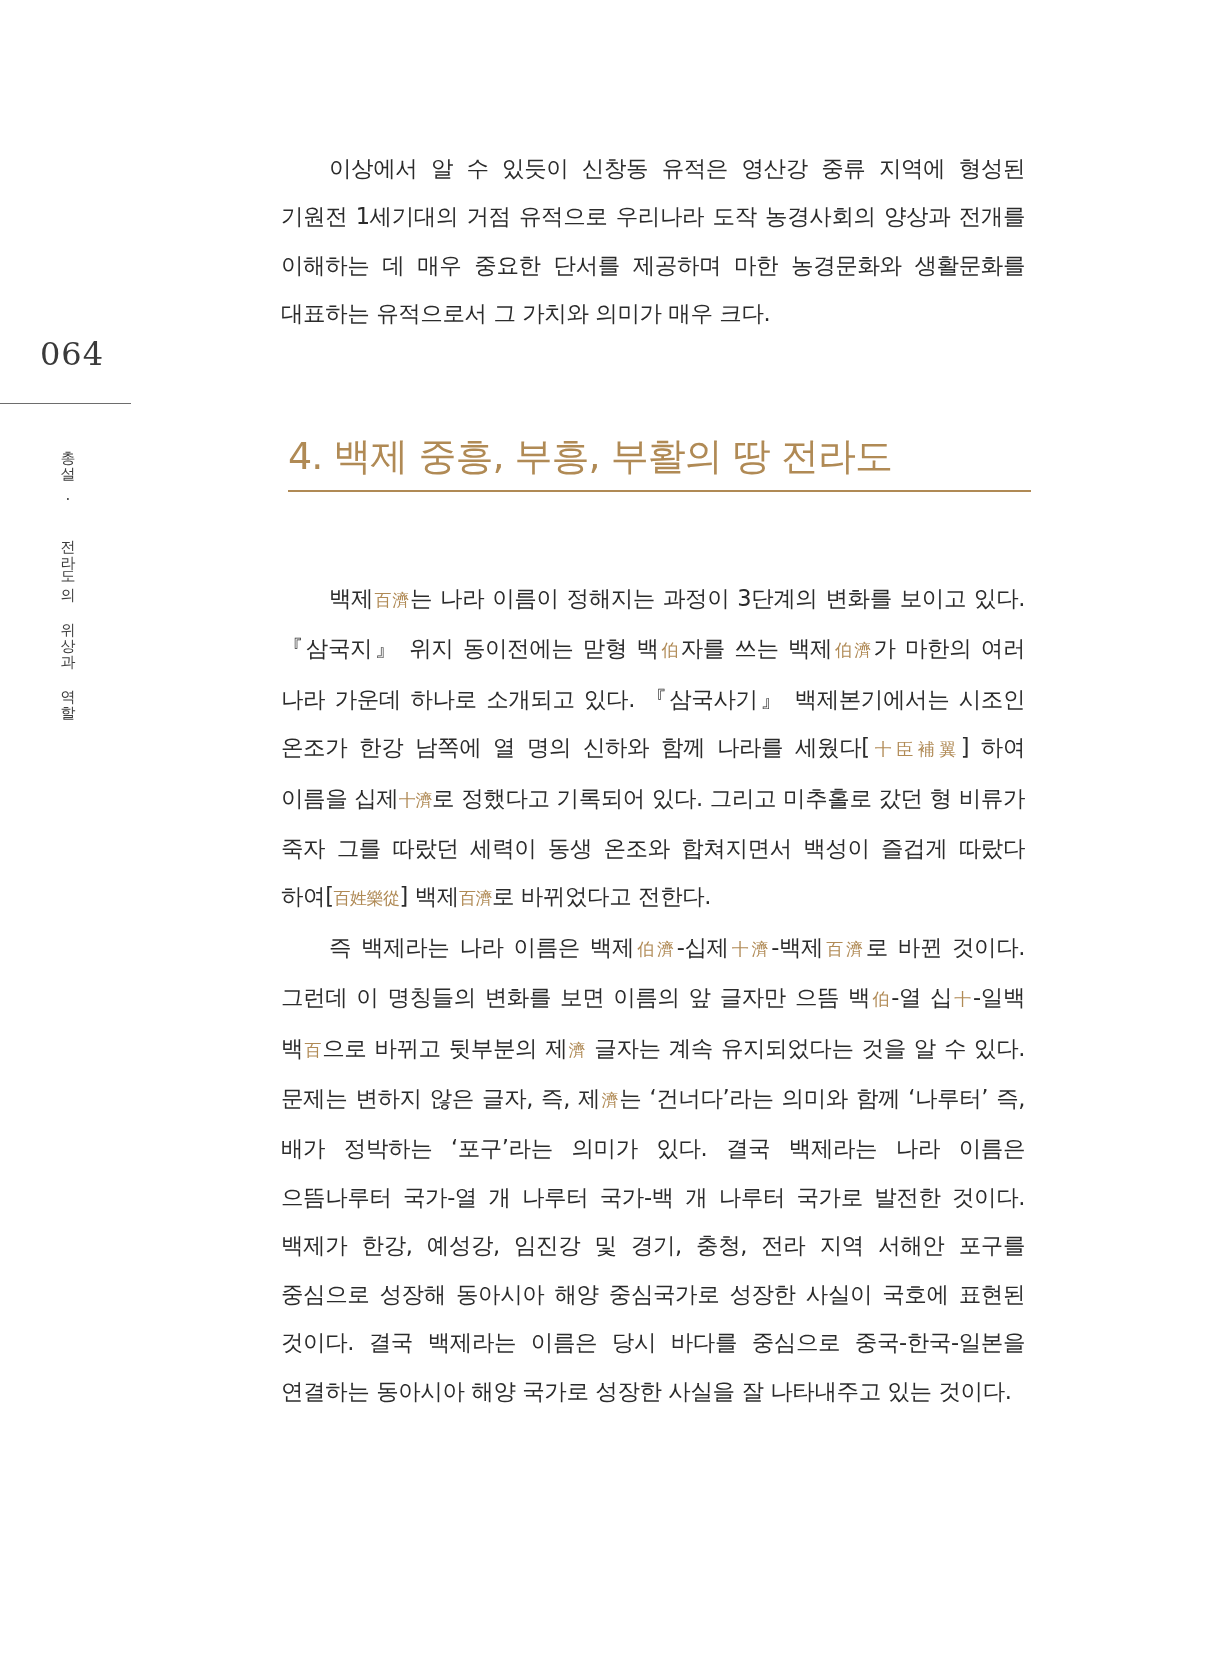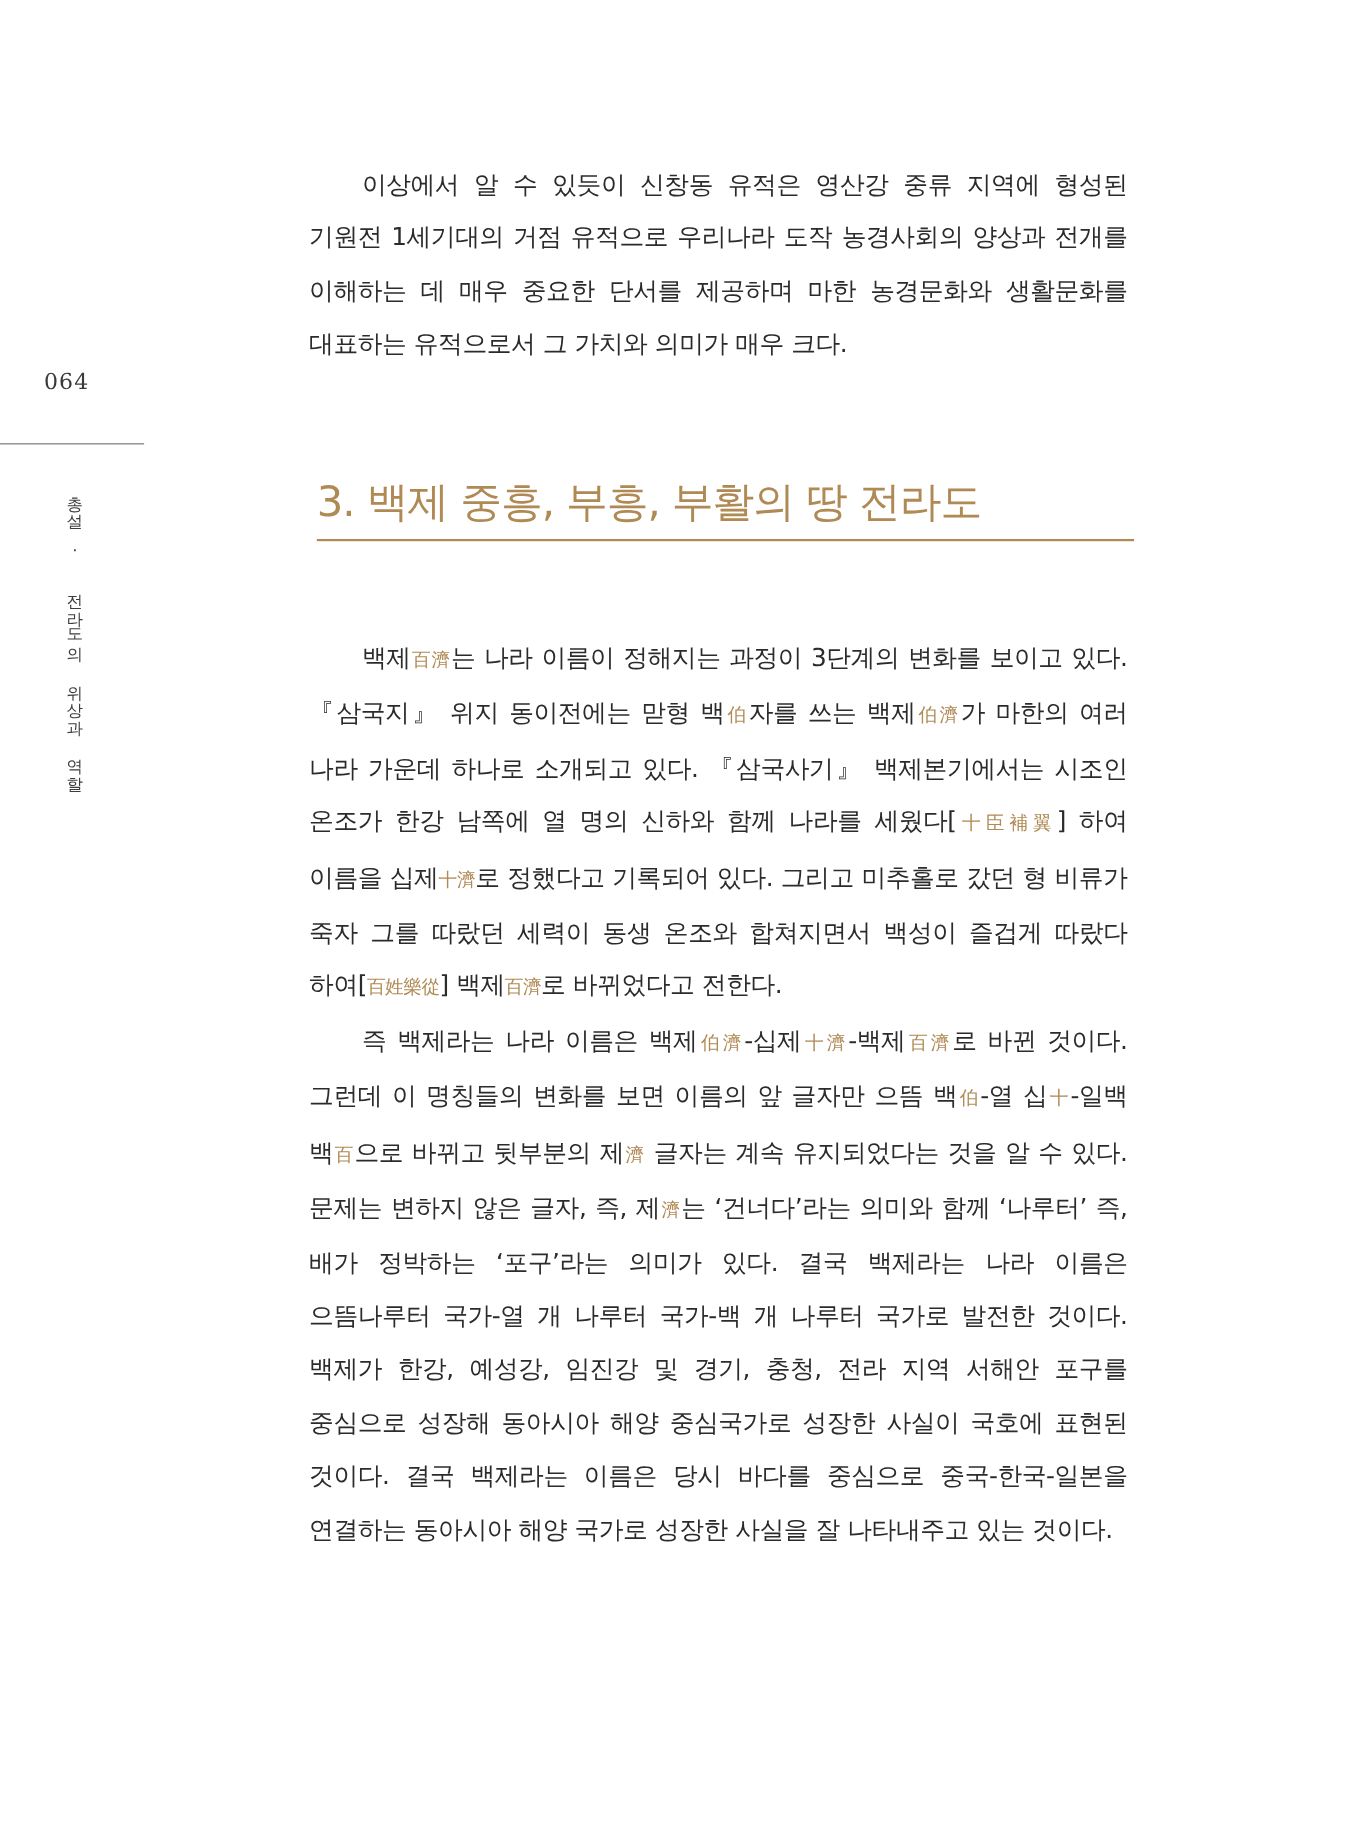--- a/index.html
+++ b/index.html
@@ -4,21 +4,21 @@
 <style>
   html, body { margin: 0; padding: 0; background: #ffffff; }
   body {
     width: 1227px; height: 1680px; position: relative; overflow: hidden;
     font-family: "DejaVu Sans", "Liberation Sans", sans-serif;
     color: #2b2b2b;
   }
   .page-number {
     position: absolute; left: 40px; top: 335px; width: 86px;
     font-family: "DejaVu Serif", "Liberation Serif", serif;
-    font-size: 20px; color: #3a3a3a; letter-spacing: 1px;
+    font-size: 32px; color: #3a3a3a; letter-spacing: 1px;
   }
   .margin-rule {
     position: absolute; left: 0; top: 403px; width: 131px; height: 1px;
     background: #6d6d6d;
   }
   .running-head {
     position: absolute; left: 58px; top: 440px; width: 20px;
     writing-mode: vertical-rl; text-orientation: upright;
     font-size: 15px; line-height: 20px; letter-spacing: 1px; color: #3d3d3d;
   }
@@ -46,19 +46,19 @@
 <body>
 
 <div class="page-number">064</div>
 <div class="margin-rule"></div>
 <div class="running-head">총설 · 전라도의 위상과 역할</div>
 
 <div class="body-col p1">
   <p class="para indent">이상에서 알 수 있듯이 신창동 유적은 영산강 중류 지역에 형성된 기원전 1세기대의 거점 유적으로 우리나라 도작 농경사회의 양상과 전개를 이해하는 데 매우 중요한 단서를 제공하며 마한 농경문화와 생활문화를 대표하는 유적으로서 그 가치와 의미가 매우 크다.</p>
 </div>
 
-<h2 class="section-heading">3. 백제 중흥, 부흥, 부활의 땅 전라도</h2>
+<h2 class="section-heading">4. 백제 중흥, 부흥, 부활의 땅 전라도</h2>
 <div class="heading-rule"></div>
 
 <div class="body-col p2">
   <p class="para indent">백제<span class="hanja">百濟</span>는 나라 이름이 정해지는 과정이 3단계의 변화를 보이고 있다. 『삼국지』 위지 동이전에는 맏형 백<span class="hanja">伯</span>자를 쓰는 백제<span class="hanja">伯濟</span>가 마한의 여러 나라 가운데 하나로 소개되고 있다. 『삼국사기』 백제본기에서는 시조인 온조가 한강 남쪽에 열 명의 신하와 함께 나라를 세웠다[<span class="hanja">十臣補翼</span>] 하여 이름을 십제<span class="hanja">十濟</span>로 정했다고 기록되어 있다. 그리고 미추홀로 갔던 형 비류가 죽자 그를 따랐던 세력이 동생 온조와 합쳐지면서 백성이 즐겁게 따랐다 하여[<span class="hanja">百姓樂從</span>] 백제<span class="hanja">百濟</span>로 바뀌었다고 전한다.</p>
   <p class="para indent">즉 백제라는 나라 이름은 백제<span class="hanja">伯濟</span>-십제<span class="hanja">十濟</span>-백제<span class="hanja">百濟</span>로 바뀐 것이다. 그런데 이 명칭들의 변화를 보면 이름의 앞 글자만 으뜸 백<span class="hanja">伯</span>-열 십<span class="hanja">十</span>-일백 백<span class="hanja">百</span>으로 바뀌고 뒷부분의 제<span class="hanja">濟</span> 글자는 계속 유지되었다는 것을 알 수 있다. 문제는 변하지 않은 글자, 즉, 제<span class="hanja">濟</span>는 ‘건너다’라는 의미와 함께 ‘나루터’ 즉, 배가 정박하는 ‘포구’라는 의미가 있다. 결국 백제라는 나라 이름은 으뜸나루터 국가-열 개 나루터 국가-백 개 나루터 국가로 발전한 것이다. 백제가 한강, 예성강, 임진강 및 경기, 충청, 전라 지역 서해안 포구를 중심으로 성장해 동아시아 해양 중심국가로 성장한 사실이 국호에 표현된 것이다. 결국 백제라는 이름은 당시 바다를 중심으로 중국-한국-일본을 연결하는 동아시아 해양 국가로 성장한 사실을 잘 나타내주고 있는 것이다.</p>
 </div>
 
 </body></html>

